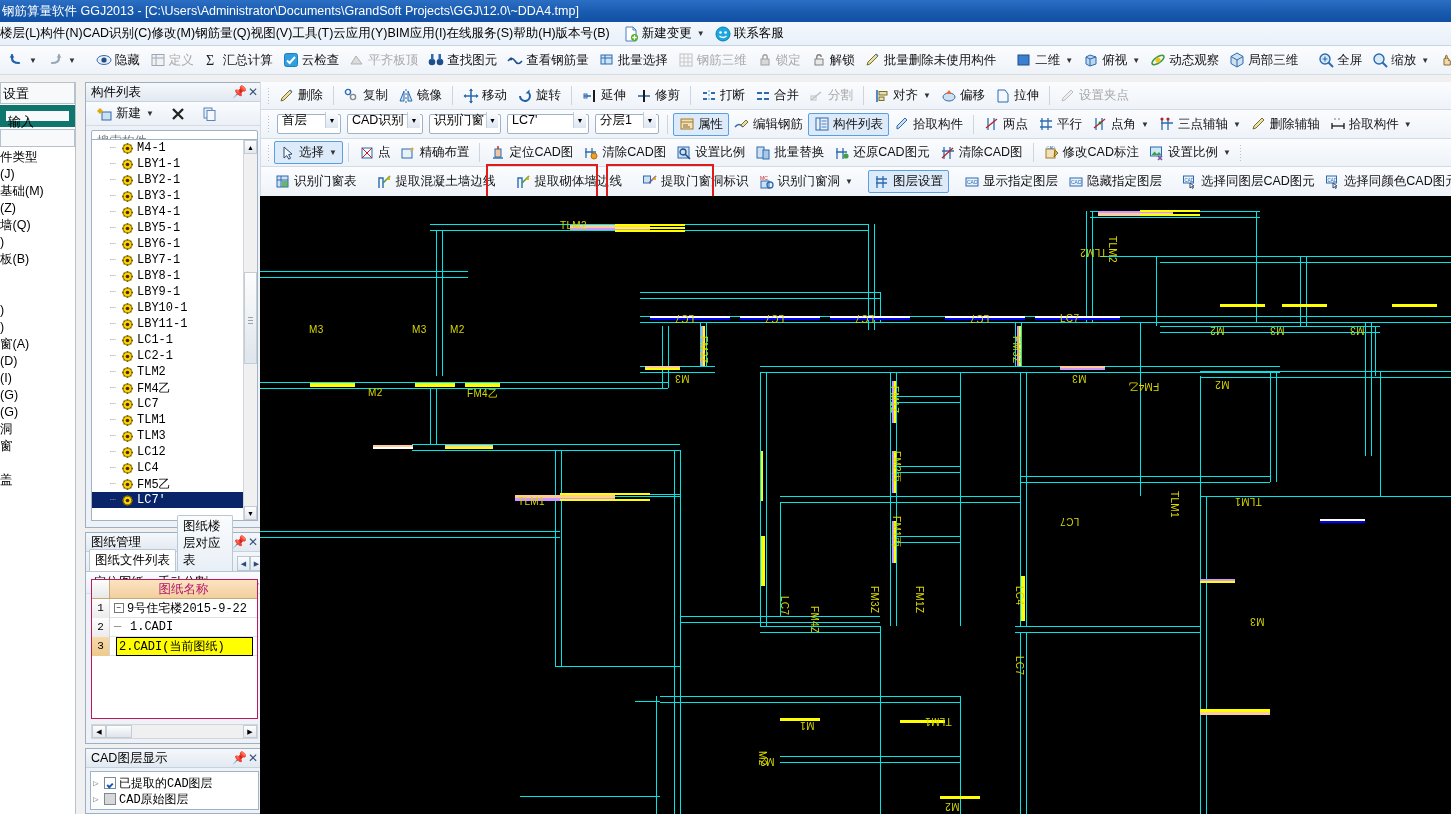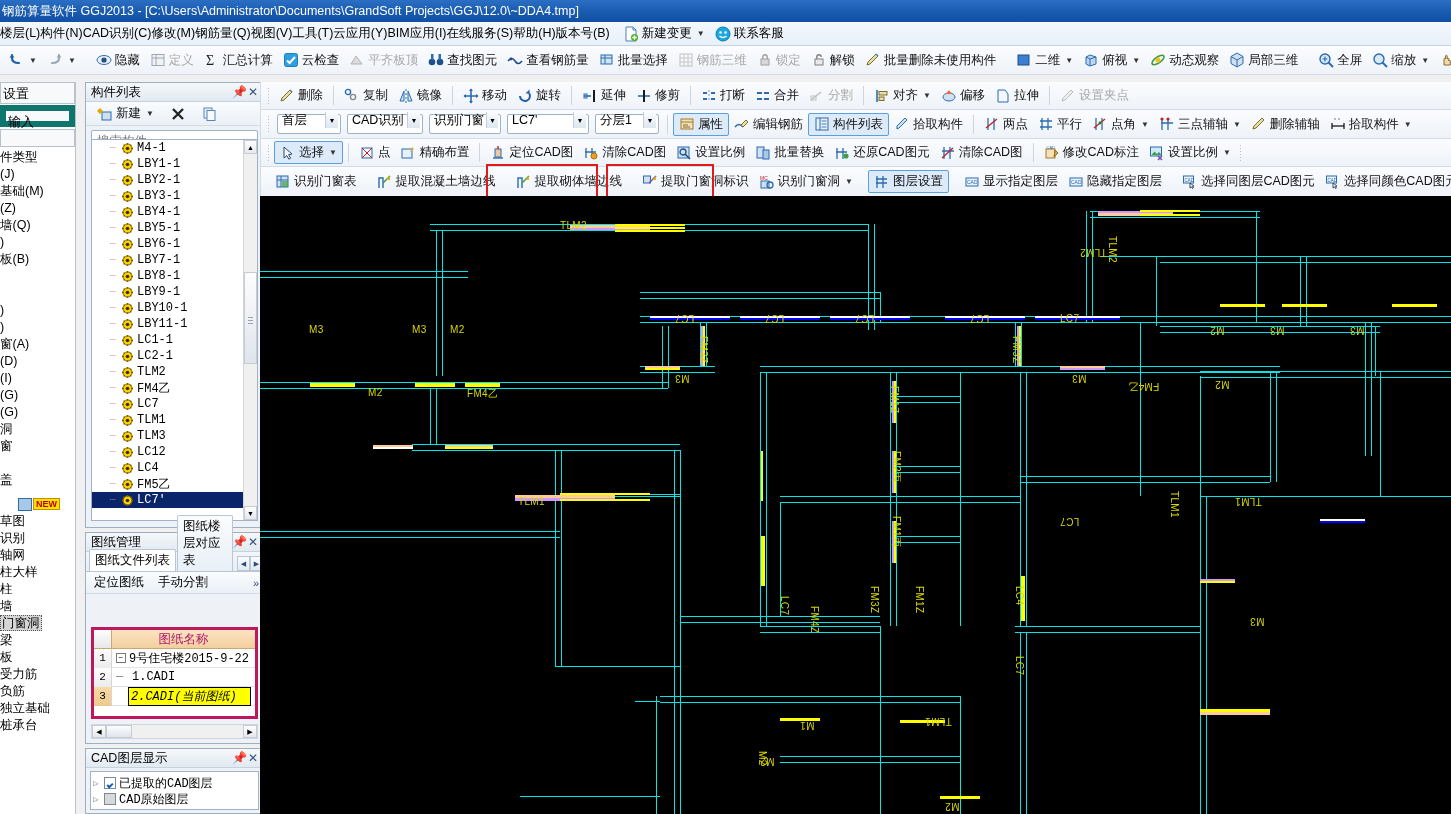--- a/index.html
+++ b/index.html
@@ -131,21 +131,21 @@
   .tab { font-size:12.5px; padding:2px 5px 2px 5px; border:1px solid #b9c6d4; border-bottom:none;
      background:linear-gradient(#fafcfe,#e8eff6); border-radius:2px 2px 0 0; }
   .tab.active { background:#fff; }
   .tabnav { margin-left:auto; display:flex; }
   .tabnav span { width:13px;height:15px;border:1px solid #b9c6d4;background:linear-gradient(#fafcfe,#e2e9f1);
      display:flex;align-items:center;justify-content:center;font-size:7px;color:#2a4d78;}
   .minibar { height:22px; display:flex; align-items:center; gap:2px; padding:1px 2px;
      background:linear-gradient(#fafcfe,#eaf0f7); border-bottom:1px solid #d3dbe5;}
   .mini-btn { font-size:12.5px; padding:2px 5px; border:1px solid transparent;}
   .gridwrap { position:absolute; left:5px; right:5px; top:46px; bottom:24px; background:#fff;
-     border:3px solid #be185d; overflow:hidden;margin-top:48px;}
+     border:1px solid #be185d; overflow:hidden;}
   .ghead { display:flex; height:19px; background:linear-gradient(#fbe3c1,#f3cf9e); border-bottom:1px solid #c9a877;}
   .ghead .gh-num { width:18px; border-right:1px solid #c9a877; background:linear-gradient(#fdfdfd,#e8e8e8);}
   .ghead .gh-name { flex:1; text-align:center; color:#b3186d; font-size:12.5px; line-height:19px;}
   .grow { display:flex; height:19px; border-bottom:1px solid #e2e2e2; font-size:12px;
      font-family:"Liberation Mono", monospace; align-items:center;}
   .grow .gnum { width:18px; text-align:center; border-right:1px solid #d6d6d6;
      background:linear-gradient(#fdfdfd,#ececec); height:19px; line-height:19px; font-size:11px;}
   .grow .gname { flex:1; padding-left:4px; white-space:nowrap; }
   .grow.cur .gnum { background:linear-gradient(#f8d9a8,#eec versteckt); }
   .hscroll { position:absolute; left:5px; right:5px; bottom:4px; height:15px;
@@ -415,39 +415,20 @@
         <div class="fl-line">窗(A)</div>
         <div class="fl-line">(D)</div>
         <div class="fl-line">(I)</div>
         <div class="fl-line">(G)</div>
         <div class="fl-line">(G)</div>
         <div class="fl-line">洞</div>
         <div class="fl-line">窗</div>
         <div class="fl-line"></div>
         <div class="fl-line">盖</div>
       </div>
-    <div id="fl-cadlist" style="margin-top:6px;">
-        <div style="display: flex; align-items: center; gap: 1px; height: 18px; padding-left: 18px;">
-          <span style="display:inline-block;width:14px;height:13px;background:#a8c8e8;border:1px solid #2d6bb0;"></span>
-          <span style="background:#ffe000;color:#c00000;font-size:9px;font-weight:bold;padding:0 2px;border:1px solid #c09000;">NEW</span>
-        </div>
-        <div class="fl-line" style="padding-left: 0px;">草图</div>
-        <div class="fl-line" style="padding-left: 0px;">识别</div>
-        <div class="fl-line" style="padding-left: 0px;">轴网</div>
-        <div class="fl-line" style="padding-left: 0px;">柱大样</div>
-        <div class="fl-line" style="padding-left: 0px;">柱</div>
-        <div class="fl-line" style="padding-left: 0px;">墙</div>
-        <div class="fl-line" style="padding-left: 0px;"><span style="border:1px dotted #555;background:#d6d6d6;padding:0 1px;">门窗洞</span></div>
-        <div class="fl-line" style="padding-left: 0px;">梁</div>
-        <div class="fl-line" style="padding-left: 0px;">板</div>
-        <div class="fl-line" style="padding-left: 0px;">受力筋</div>
-        <div class="fl-line" style="padding-left: 0px;">负筋</div>
-        <div class="fl-line" style="padding-left: 0px;">独立基础</div>
-        <div class="fl-line" style="padding-left: 0px;">桩承台</div>
-      </div>
   </div>
 
   <div class="complist">
     <div class="panel-title">
       <span>构件列表</span>
       <span class="sp"></span>
       <span class="pin">📌</span>
       <span class="xbtn">✕</span>
     </div>
     <div class="clist-tb">
@@ -777,21 +758,21 @@
           <div class="grow">
             <span class="gnum">1</span>
             <span class="gname"><span style="display:inline-block;width:10px;height:10px;border:1px solid #777;font-size:8px;line-height:8px;text-align:center;margin-right:3px;vertical-align:middle;">−</span><span style="">9号住宅楼2015-9-22</span></span>
           </div>
           <div class="grow">
             <span class="gnum">2</span>
             <span class="gname"><span style="display:inline-block;width:16px;color:#888;">—</span><span style="">1.CADI</span></span>
           </div>
           <div class="grow cur">
             <span class="gnum" style="background:linear-gradient(#f8d9a8,#edc98c);">3</span>
-            <span class="gname" style="padding-left:16px;font-style:italic;"><span style="background:#ffff00;border:1.5px solid #000;display:inline-block;padding:0 2px;width:calc(100% - 4px);">2.CADI(当前图纸)</span></span>
+            <span class="gname" style="padding-left:6px;"><span style="background:#ffff00;border:1.5px solid #000;display:inline-block;padding:0 2px;width:calc(100% - 4px);">2.CADI(当前图纸)</span></span>
           </div>
         </div>
     </div>
     <div class="hscroll">
       <span class="ha">◀</span>
       <span class="ht"></span>
       <span class="ha" style="margin-left:auto;">▶</span>
     </div>
   </div>
 

